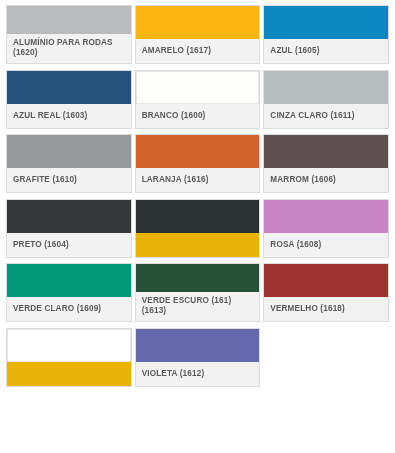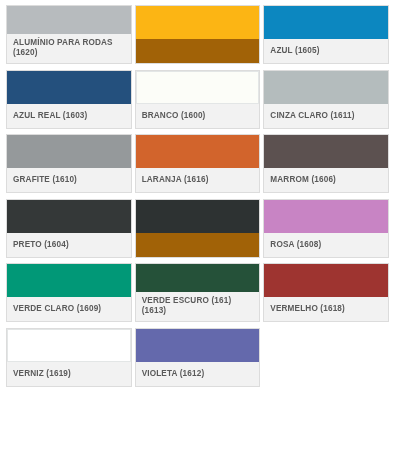--- a/index.html
+++ b/index.html
@@ -23,21 +23,21 @@
     row-gap: 1px;
     padding: 5px 6px 0 6px;
     box-sizing: border-box;
     width: 395px;
   }
 
   .swatch-card {
     position: relative;
     box-sizing: border-box;
     border: 1px solid #dcdcdc;
-    background: #a16207;
+    background: #eab308;
     display: flex;
     flex-direction: column;
     overflow: hidden;
     height: 59px;
     align-self: start;
   }
 
   .swatch-chip {
     width: 100%;
     height: 33px;
@@ -82,20 +82,23 @@
 
 <div class="swatch-grid">
     <div class="swatch-card two-line">
       <div class="swatch-chip" style="background: rgb(183, 187, 190);"></div>
       <div class="swatch-caption">
         <span class="swatch-label">ALUMÍNIO PARA RODAS (1620)</span>
       </div>
     </div>
     <div class="swatch-card">
       <div class="swatch-chip" style="background: rgb(252, 181, 20);"></div>
+      <div class="swatch-caption">
+        <span class="swatch-label">AMARELO (1617)</span>
+      </div>
     </div>
     <div class="swatch-card">
       <div class="swatch-chip" style="background: rgb(12, 135, 192);"></div>
       <div class="swatch-caption">
         <span class="swatch-label">AZUL (1605)</span>
       </div>
     </div>
     <div class="swatch-card">
       <div class="swatch-chip" style="background: rgb(36, 80, 125);"></div>
       <div class="swatch-caption">
@@ -160,23 +163,20 @@
       </div>
     </div>
     <div class="swatch-card">
       <div class="swatch-chip" style="background: rgb(158, 52, 48);"></div>
       <div class="swatch-caption">
         <span class="swatch-label">VERMELHO (1618)</span>
       </div>
     </div>
     <div class="swatch-card">
       <div class="swatch-chip bordered" style="background: rgb(255, 255, 255);"></div>
-      <div class="swatch-caption">
-        <span class="swatch-label">VERNIZ (1619)</span>
-      </div>
     </div>
     <div class="swatch-card">
       <div class="swatch-chip" style="background: rgb(100, 105, 172);"></div>
       <div class="swatch-caption">
         <span class="swatch-label">VIOLETA (1612)</span>
       </div>
     </div>
   </div>
 
 </body></html>

